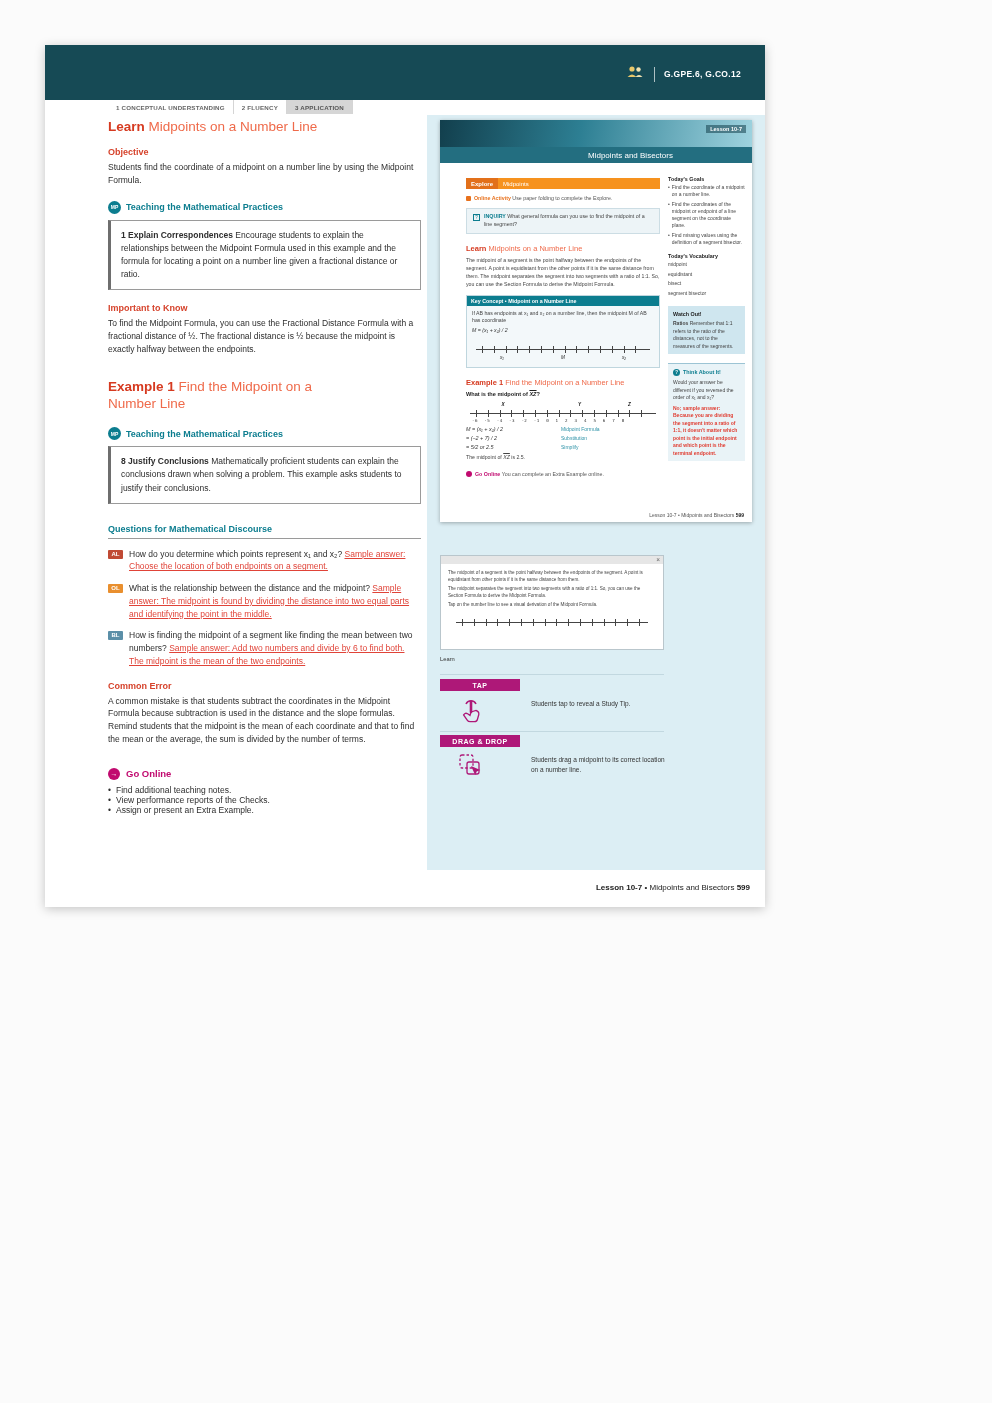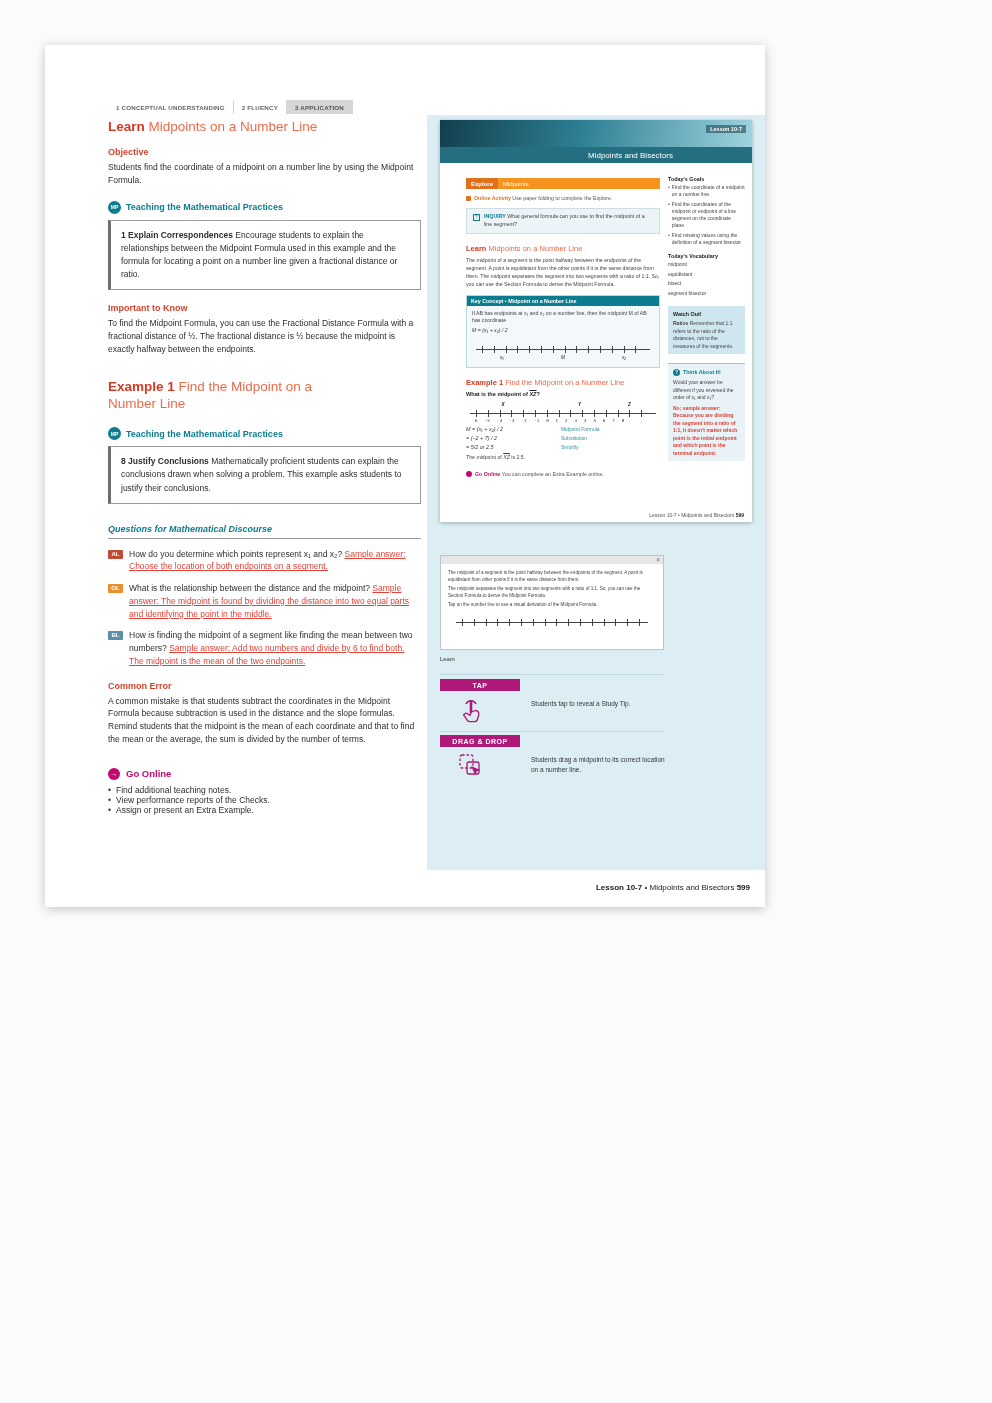--- a/index.html
+++ b/index.html
@@ -30,21 +30,21 @@
   .h-red { color:#d6432c; font-size:9px; font-weight:bold; margin-top:13px; }
   .body-text { font-size:8.5px; color:#2e2e2e; line-height:1.5; margin-top:4px; }
   .mp-row { display:flex; align-items:center; gap:5px; margin-top:14px; }
   .mp-badge { width:13px; height:13px; border-radius:50%; background:#0c7d8f; color:#fff; font-size:5px;
               font-weight:bold; display:flex; align-items:center; justify-content:center; flex:0 0 auto; }
   .h-teal { color:#0c7d8f; font-size:9px; font-weight:bold; }
   .mp-box { border:1px solid #9a9a9a; border-left:3px solid #6e6e6e; padding:8px 10px; margin-top:6px;
             font-size:8.5px; color:#2e2e2e; line-height:1.55; }
   .mp-box .lead { font-weight:bold; }
   .h-discourse { color:#0c7d8f; font-size:9px; font-weight:bold; margin-top:20px; padding-bottom:4px;
-                 border-bottom:1px solid #9a9a9a;font-style:italic; }
+                 border-bottom:1px solid #9a9a9a; }
   .q-item { display:flex; gap:6px; margin-top:9px; font-size:8.5px; line-height:1.5; color:#2e2e2e; }
   .q-badge { flex:0 0 15px; height:9px; margin-top:2px; color:#fff; font-size:6px; font-weight:bold;
              text-align:center; line-height:9px; border-radius:1px; }
   .q-badge.al { background:#c04a34; }
   .q-badge.ol { background:#e98f2e; }
   .q-badge.bl { background:#5b8fa8; }
   .ans { color:#e04338;text-decoration:underline; }
   .go-row { display:flex; align-items:center; gap:6px; margin-top:22px; }
   .go-icon { width:12px; height:12px; border-radius:50%; background:#c10a6f; color:#fff; font-size:7px;
              display:flex; align-items:center; justify-content:center; flex:0 0 auto; }
@@ -141,20 +141,34 @@
 
   
   .page-footer { position:absolute; right:15px; top:838px; font-size:8px; color:#222; }
   .page-footer .b { font-weight:bold; }
 </style>
 </head>
 <body>
 
 <div class="page">
 
+  <div class="topbar">
+    <div class="topbar-right">
+      <span>
+        <svg width="20" height="14" viewBox="0 0 20 14">
+          <circle cx="7" cy="4" r="2.6" fill="#e9c86b"></circle>
+          <path d="M2.5 12 q4.5 -5 9 0 z" fill="#e9c86b"></path>
+          <circle cx="13.5" cy="4.5" r="2.2" fill="#f3e3b0"></circle>
+          <path d="M10.5 12 q3.5 -4 7 0 z" fill="#f3e3b0"></path>
+        </svg>
+      </span>
+      <span class="vline"></span>
+      <span class="standards">G.GPE.6, G.CO.12</span>
+    </div>
+  </div>
 
   <div class="tabs">
     <div class="tab">1 CONCEPTUAL UNDERSTANDING</div>
     <div class="tab">2 FLUENCY</div>
     <div class="tab active">3 APPLICATION</div>
   </div>
 
   <div class="left-col">
     <div class="h-learn">
       <span class="kw">Learn</span><span class="ti"> Midpoints on a Number Line</span>

